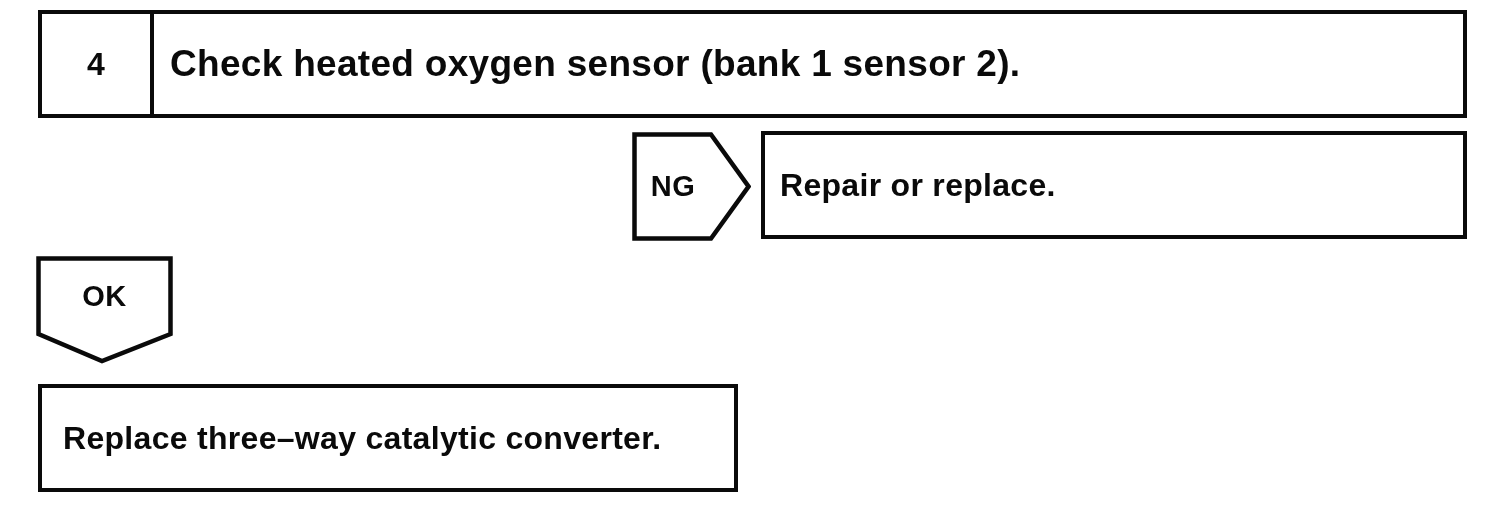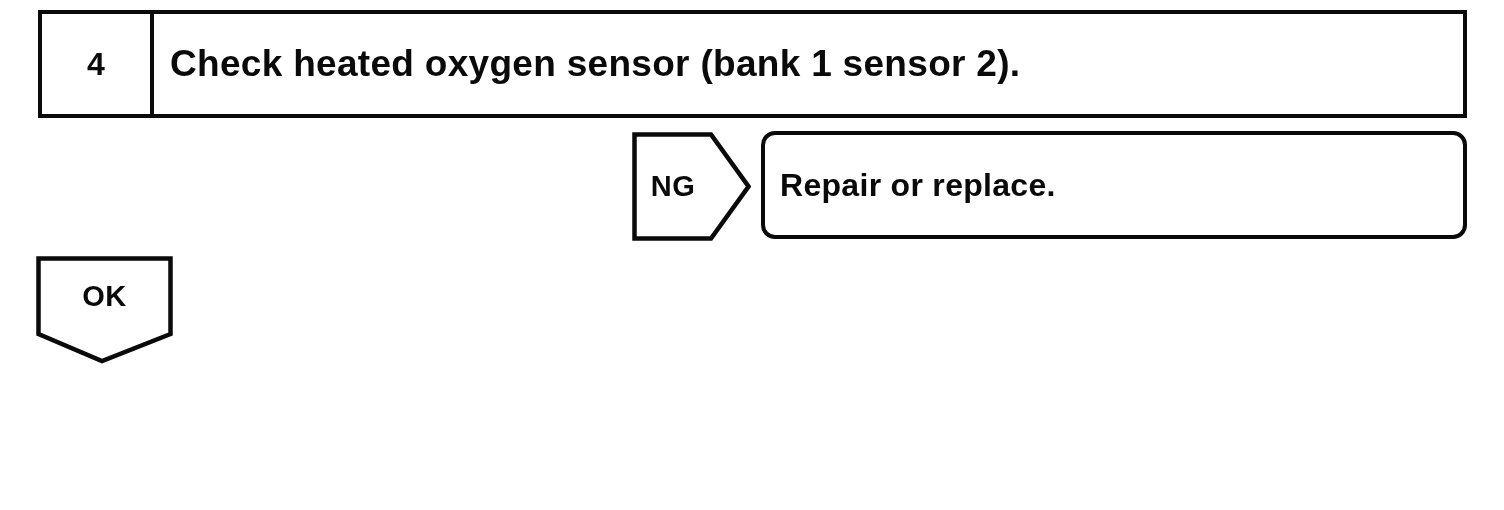--- a/index.html
+++ b/index.html
@@ -49,21 +49,20 @@
     letter-spacing: 0.3px;
   }
   .action-text {
     font-size: 32px;
     letter-spacing: 0.3px;
   }
   .ng-action-box {
     left: 761px; top: 131px;
     width: 706px; height: 108px;
     padding-left: 15px;
-    border-radius: 14px;
   }
   .ok-action-box {
     left: 38px; top: 384px;
     width: 700px; height: 108px;
     padding-left: 21px;
   }
   .connector {
     position: absolute;
   }
   .ng-connector {
@@ -118,14 +117,17 @@
     <span class="action-text">Repair or replace.</span>
   </div>
 
   <div class="connector ok-connector">
     <svg width="137" height="108" viewBox="0 0 137 108">
       <polygon points="2.5,2.5 134.5,2.5 134.5,78 66,105 2.5,78" fill="#ffffff" stroke="#0a0a0a" stroke-width="4.5" stroke-linejoin="miter"></polygon>
     </svg>
     <span class="connector-label ok-label">OK</span>
   </div>
 
+  <div class="box ok-action-box">
+    <span class="action-text">Replace three–way catalytic converter.</span>
+  </div>
 
 </div>
 
 </body></html>

